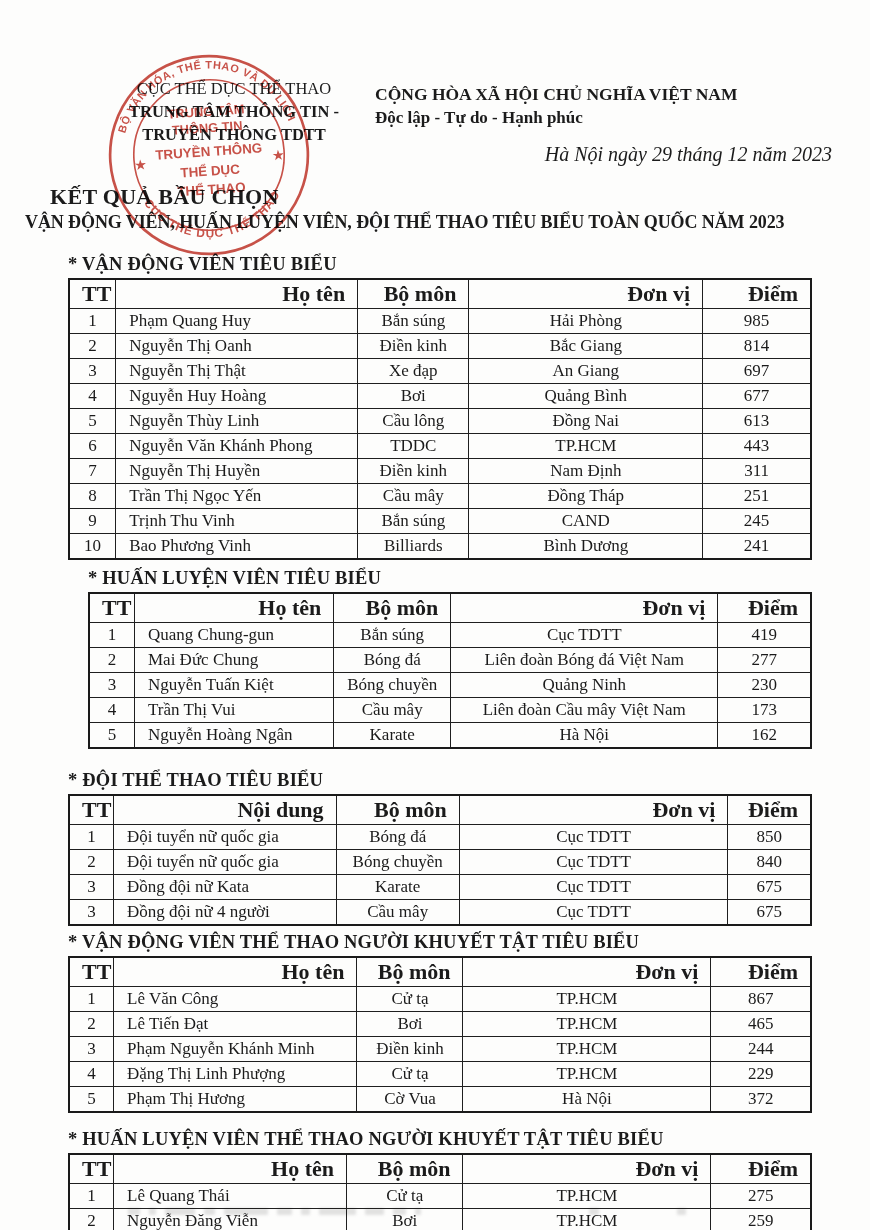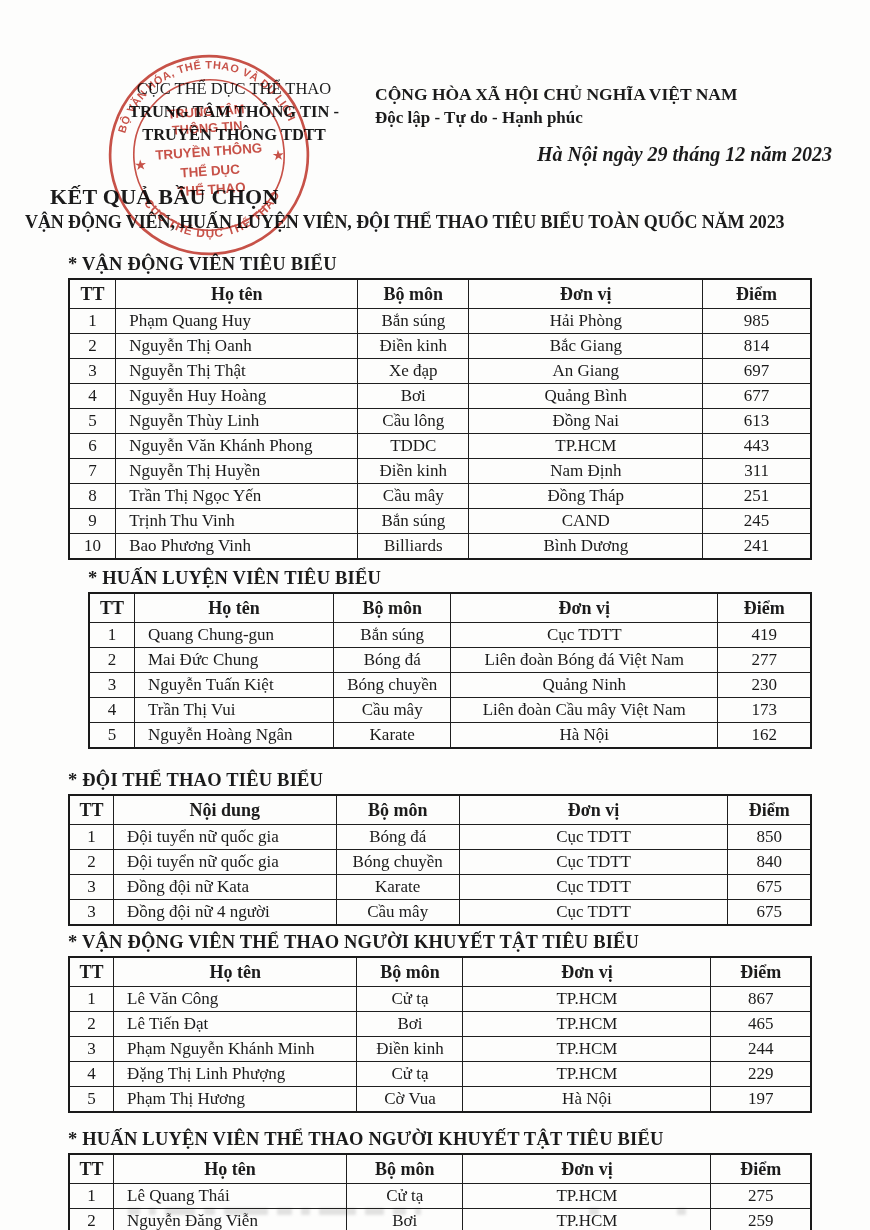--- a/index.html
+++ b/index.html
@@ -14,21 +14,21 @@
     font-size:16.5px;line-height:1.38;z-index:2;
   }
   .header-left .org1{font-weight:normal;}
   .header-left .org2,.header-left .org3{font-weight:bold;}
   .header-right{
     position:absolute;top:84px;left:375px;width:458px;text-align:left;z-index:2;
   }
   .header-right .nat1{font-weight:bold;font-size:17.5px;}
   .header-right .nat2{font-weight:bold;font-size:17px;margin-top:3px;}
   .date-line{
-    position:absolute;top:143px;right:38px;font-style:italic;font-size:20px;z-index:2;font-weight:bold;
+    position:absolute;top:143px;right:38px;font-style:italic;font-size:20px;z-index:2;
   }
   
   .stamp{
     position:absolute;top:52px;left:106px;width:206px;height:206px;
     mix-blend-mode:multiply;opacity:0.88;transform:rotate(-4deg);z-index:3;
     pointer-events:none;
   }
   .stamp svg{width:100%;height:100%;}
   .stamp text{font-family:"Liberation Sans", sans-serif;font-weight:bold;}
   
@@ -46,21 +46,21 @@
     font-size:18.5px;font-weight:bold;margin:0 0 3px 0;letter-spacing:0.2px;
   }
   table.data-table{
     width:100%;border-collapse:collapse;table-layout:fixed;
     border:2.5px solid #1a1a1a;
   }
   table.data-table th, table.data-table td{
     border:1.5px solid #1f1f1f;overflow:hidden;white-space:nowrap;
   }
   table.data-table th{
-    height:28px;font-size:18px;font-weight:bold;text-align:center;padding:0 0;
+    height:28px;font-size:22px;font-weight:bold;text-align:right;padding:0 12px;
   }
   table.data-table td{
     height:24px;font-size:17px;text-align:center;padding:0 2px;line-height:1.05;
   }
   table.data-table td.c-name{text-align:left;padding-left:13px;}
   .sec1{margin-bottom:8px;margin-top:12px;}
   .sec2{margin-bottom:21px;margin-left:20px;}
   .sec3{margin-bottom:6px;}
   .sec4{margin-bottom:16px;}
   
@@ -360,21 +360,21 @@
             <td class="c-name">Đặng Thị Linh Phượng</td>
             <td>Cử tạ</td>
             <td>TP.HCM</td>
             <td>229</td>
           </tr>
           <tr>
             <td>5</td>
             <td class="c-name">Phạm Thị Hương</td>
             <td>Cờ Vua</td>
             <td>Hà Nội</td>
-            <td>197</td>
+            <td>372</td>
           </tr>
         </tbody>
       </table>
     </section>
     <section class="doc-section sec5">
       <h2 class="section-heading">* HUẤN LUYỆN VIÊN THỂ THAO NGƯỜI KHUYẾT TẬT TIÊU BIỂU</h2>
       <table class="data-table">
         <colgroup>
           <col style="width: 6%;">
           <col style="width: 31.4%;">

